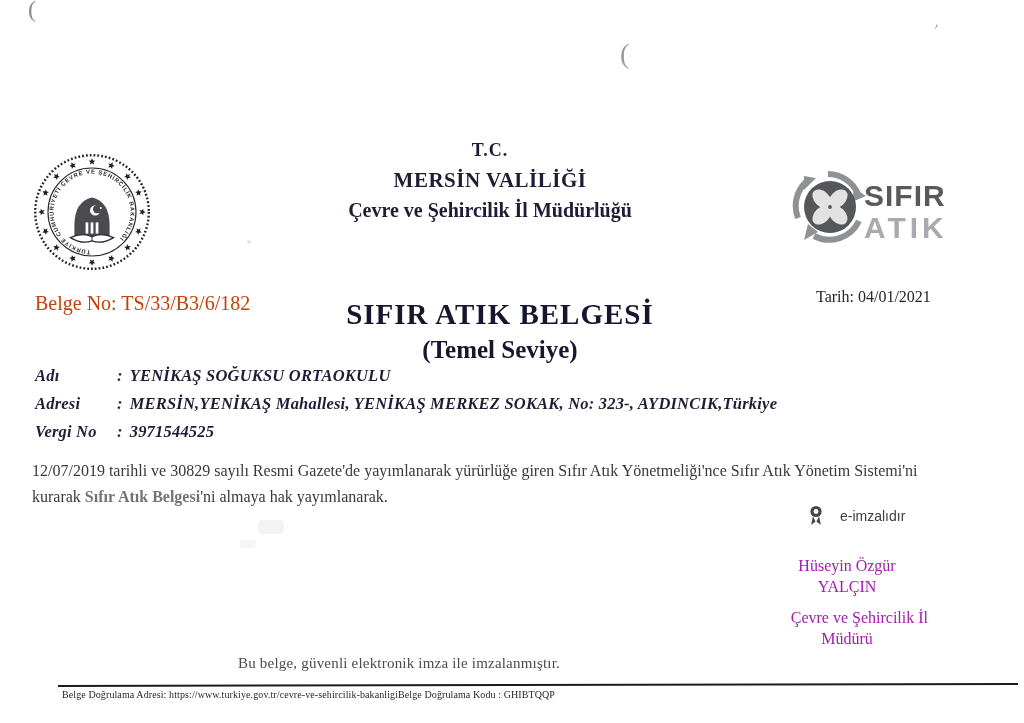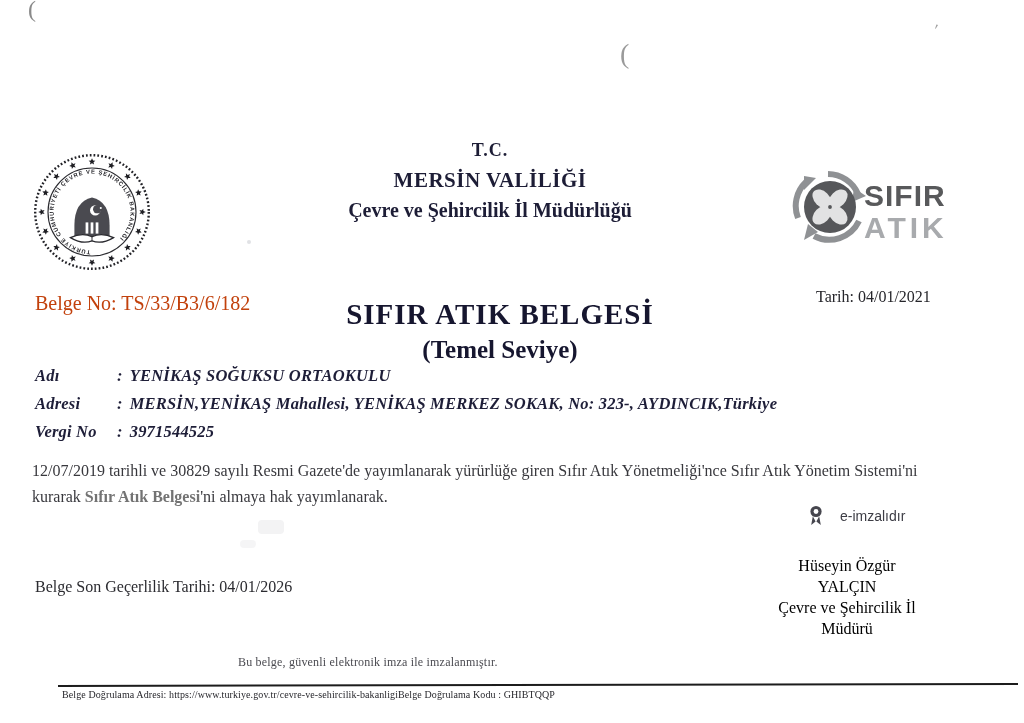--- a/index.html
+++ b/index.html
@@ -37,25 +37,25 @@
   
   .body-par{left:32px;top:458px;width:905px;font-size:16px;line-height:26px;color:#38383d;}
   .body-par b{color:#737373;}
 
   
   .validity{left:35px;top:578px;font-size:16px;color:#2b2b30;}
 
   
   .esign-row{left:808px;top:504px;width:120px;display:flex;align-items:center;gap:16px;}
   .esign-label{font-family:"Liberation Sans",sans-serif;font-size:14px;color:#3d3d45;}
-  .sig-block{left:766px;top:555px;width:162px;text-align:center;color:#000000;font-size:16px;line-height:21px;}
-  .sig-title{}
+  .sig-block{left:766px;top:555px;width:162px;text-align:center;color:#a21caf;font-size:16px;line-height:21px;}
+  .sig-title{margin-top:10px;text-align:right;}
 
   
-  .note{left:238px;top:655px;font-size:12px;color:#4a4a50;letter-spacing:.2px;}
+  .note{left:238px;top:655px;font-size:15px;color:#4a4a50;letter-spacing:.2px;}
   .rule{left:58px;top:684px;width:960px;height:2px;background:#1c1c1c;transform:rotate(-0.12deg);}
   .verify{left:62px;top:689px;font-size:10px;color:#27272c;letter-spacing:.1px;}
 
   .smudge{background:#9aa0a8;border-radius:50%;opacity:.3;}
 </style>
 </head>
 <body>
 
 <div class="page">
 
@@ -160,21 +160,20 @@
     </div>
     <div class="drow">
       <span class="dlabel">Vergi No</span><span class="dsep">:</span><span class="dval">3971544525</span>
     </div>
   </div>
 
   <div class="abs body-par">
     <span>12/07/2019 tarihli ve 30829 sayılı Resmi Gazete'de yayımlanarak yürürlüğe giren Sıfır Atık Yönetmeliği'nce Sıfır Atık Yönetim Sistemi'ni kurarak </span><b>Sıfır Atık Belgesi</b><span>'ni almaya hak yayımlanarak.</span>
   </div>
 
-  <div class="abs validity">Belge Son Geçerlilik Tarihi: 04/01/2026</div>
 
   <div class="abs esign-row">
     <svg viewBox="0 0 20 28" width="16" height="23">
       <circle cx="10" cy="9" r="7" fill="#46464e"></circle>
       <circle cx="10" cy="9" r="3" fill="#ffffff"></circle>
       <path d="M6,15 L4,26 L9.5,21.5 Z" fill="#46464e"></path>
       <path d="M14,15 L16,26 L10.5,21.5 Z" fill="#46464e"></path>
     </svg>
     <span class="esign-label">e-imzalıdır</span>
   </div>

